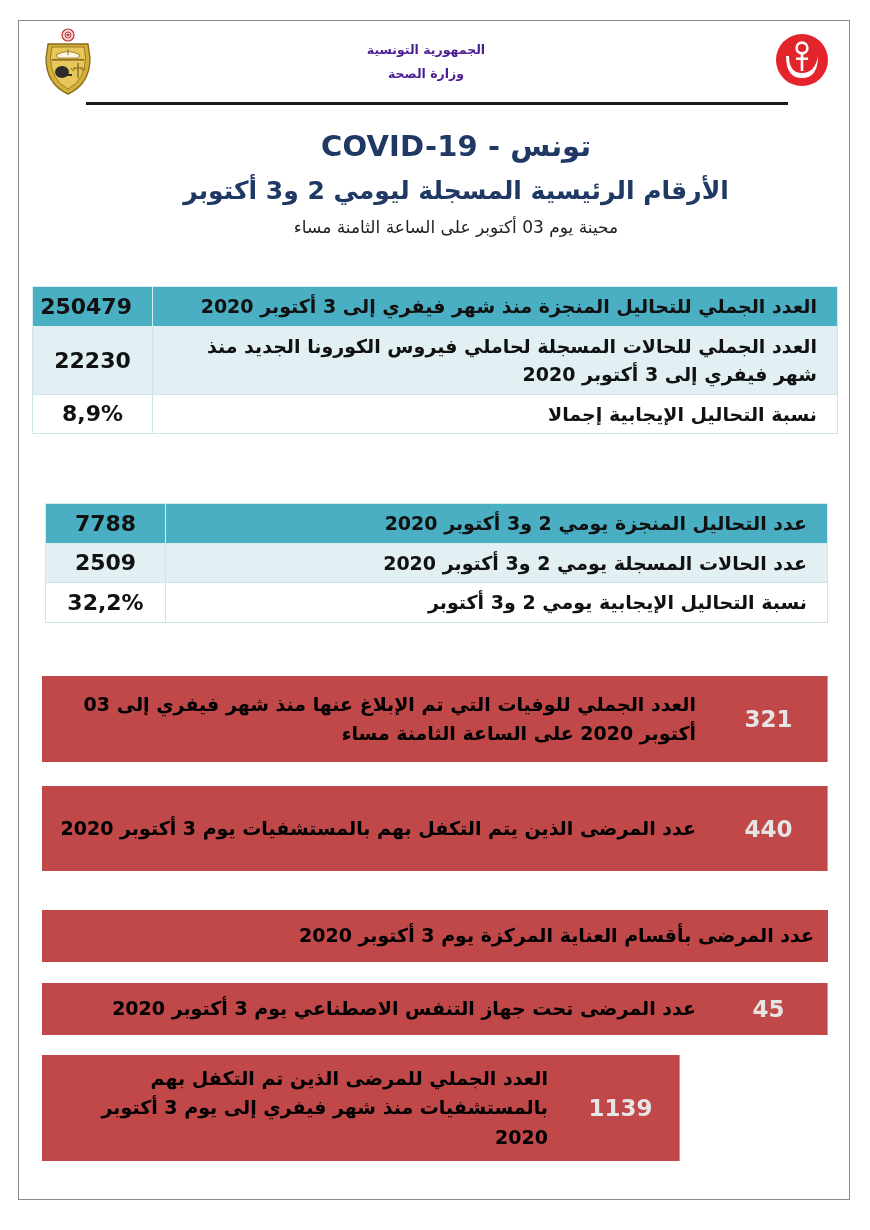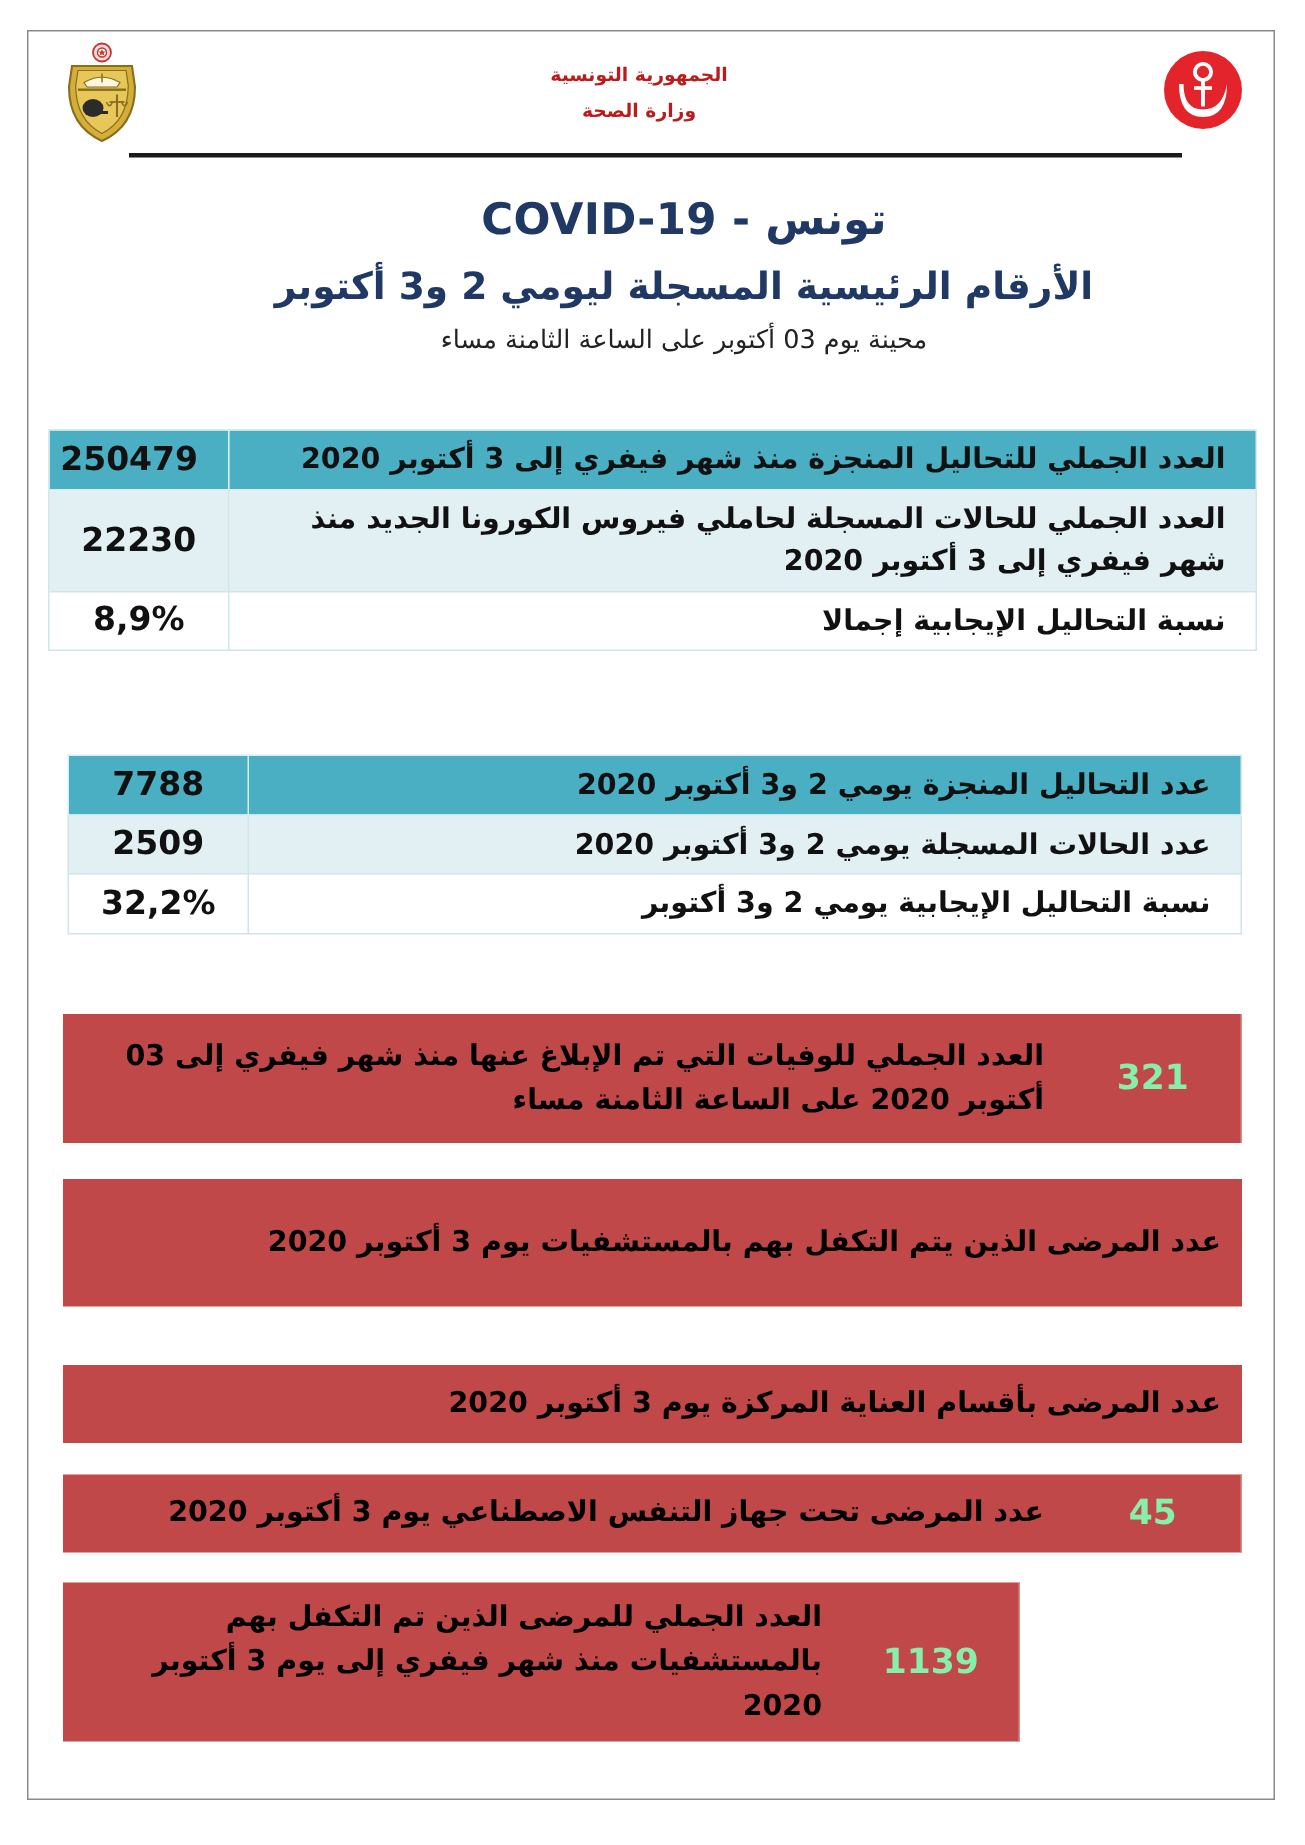--- a/index.html
+++ b/index.html
@@ -48,21 +48,21 @@
     top: 12px;
     width: 56px;
     height: 56px;
   }
   .header-text {
     position: absolute;
     left: 0;
     right: 16px;
     top: 18px;
     text-align: center;
-    color: #b91c1c;
+    color: #4c1d95;
     font-size: 12.5px;
     font-weight: bold;
     line-height: 1.9;
   }
   .header-rule {
     position: absolute;
     left: 68px;
     right: 62px;
     top: 82px;
     height: 3px;
@@ -154,21 +154,21 @@
     font-weight: bold;
     line-height: 1.55;
     padding: 6px 14px 6px 10px;
     box-sizing: border-box;
   }
   .red-value {
     flex: 0 0 118px;
     display: flex;
     align-items: center;
     justify-content: center;
-    color: #86efac;
+    color: #e5e5e5;
     font-size: 23px;
     font-weight: bold;
     border-left: 1px solid #d98c8c;
     box-sizing: border-box;
   }
   .red-divider-right { border-left: none; border-right: 1px solid #d98c8c; }
 
   #red-deaths        { left: 42px; top: 676px;  width: 786px; height: 86px; }
   #red-hospitalized  { left: 42px; top: 786px;  width: 786px; height: 85px; }
   #red-icu           { left: 42px; top: 910px;  width: 786px; height: 52px; padding-left: 36px; }
@@ -259,20 +259,21 @@
   </tbody>
 </table>
 
 <div class="red-block" id="red-deaths">
   <div class="red-label">العدد الجملي للوفيات التي تم الإبلاغ عنها منذ شهر فيفري إلى 03 أكتوبر 2020 على الساعة الثامنة مساء</div>
   <div class="red-value red-divider-right">321</div>
 </div>
 
 <div class="red-block" id="red-hospitalized">
   <div class="red-label">عدد المرضى الذين يتم التكفل بهم بالمستشفيات يوم 3 أكتوبر 2020</div>
+  <div class="red-value red-divider-right">440</div>
 </div>
 
 <div class="red-block" id="red-icu">
   <div class="red-label">عدد المرضى بأقسام العناية المركزة يوم 3 أكتوبر 2020</div>
 </div>
 
 <div class="red-block" id="red-ventilator">
   <div class="red-label">عدد المرضى تحت جهاز التنفس الاصطناعي يوم 3 أكتوبر 2020</div>
   <div class="red-value red-divider-right">45</div>
 </div>

